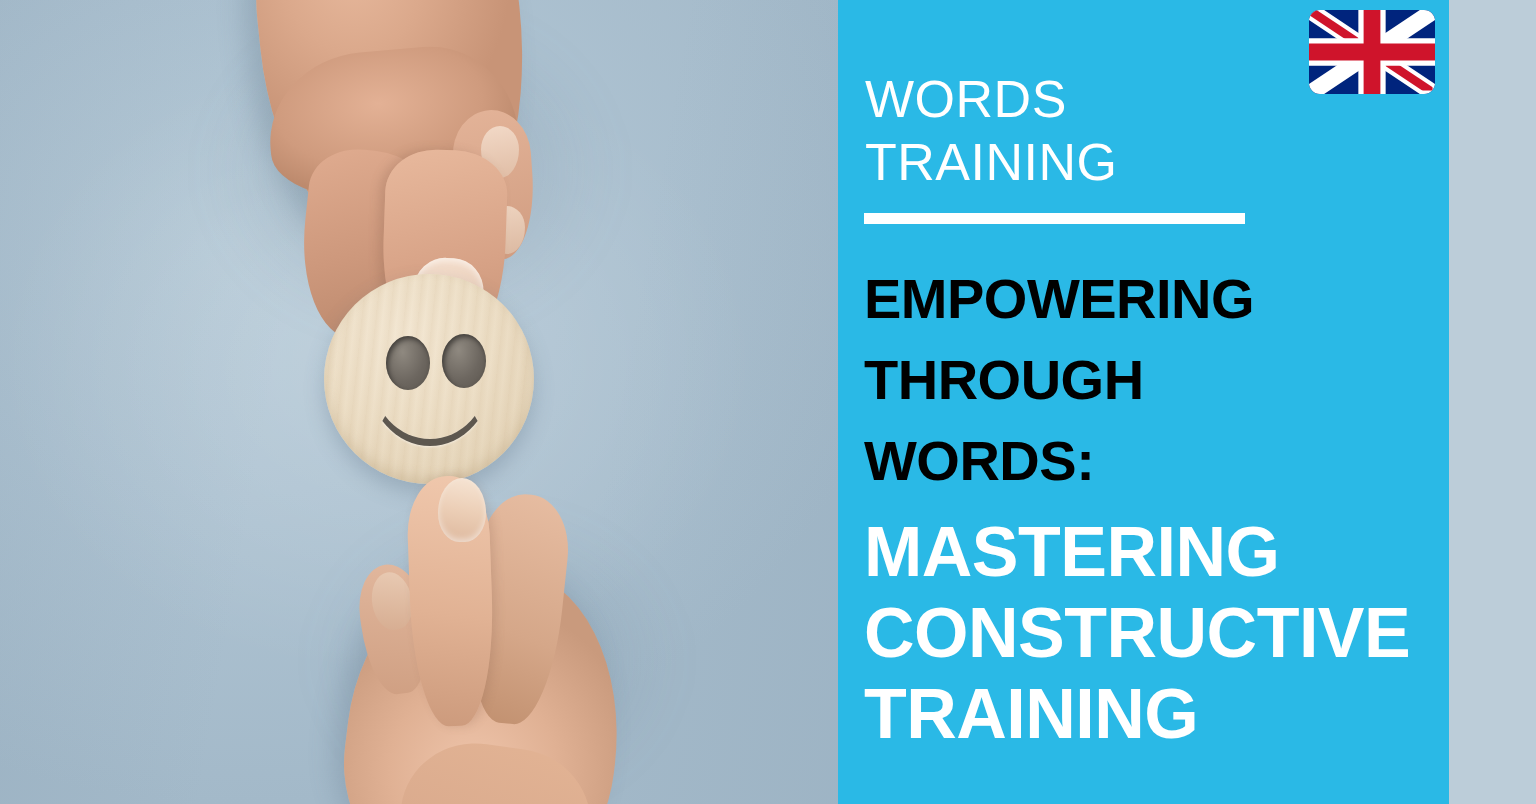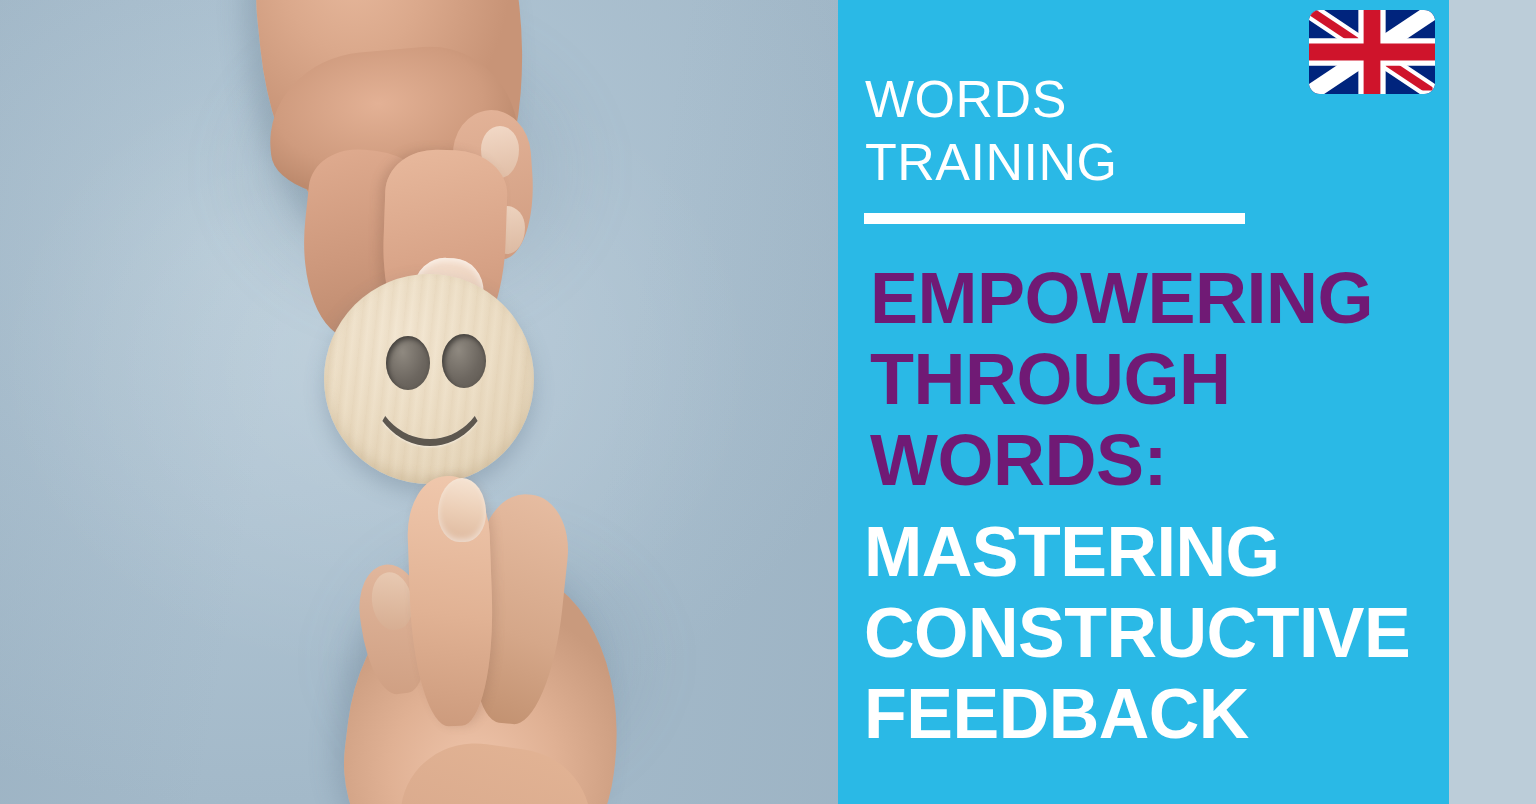--- a/index.html
+++ b/index.html
@@ -192,23 +192,23 @@
     font-weight:300;
     letter-spacing:.5px;
     white-space:pre-line;
   }
   .rule{
     position:absolute; left:26px; top:213px;
     width:381px; height:11px;
     background:#ffffff;
   }
   .headline{
-    position:absolute; left:32px; top:258px;
-    color:#701a75;
-    font-size:72px;
+    position:absolute; left:26px; top:258px;
+    color:#000000;
+    font-size:56px;
     line-height:81px;
     font-weight:bold;
     letter-spacing:-.5px;
     white-space:pre-line;
   }
   .subhead{
     position:absolute; left:26px; top:512px;
     color:#ffffff;
     font-size:70px;
     line-height:81px;
@@ -282,17 +282,17 @@
 TRAINING</div>
 
     <div class="rule"></div>
 
     <h1 class="headline">EMPOWERING
 THROUGH
 WORDS:</h1>
 
     <h2 class="subhead">MASTERING
 CONSTRUCTIVE
-FEEDBACK</h2>
+TRAINING</h2>
   </div>
 
   <div class="right-strip"></div>
 </div>
 
 </body></html>

